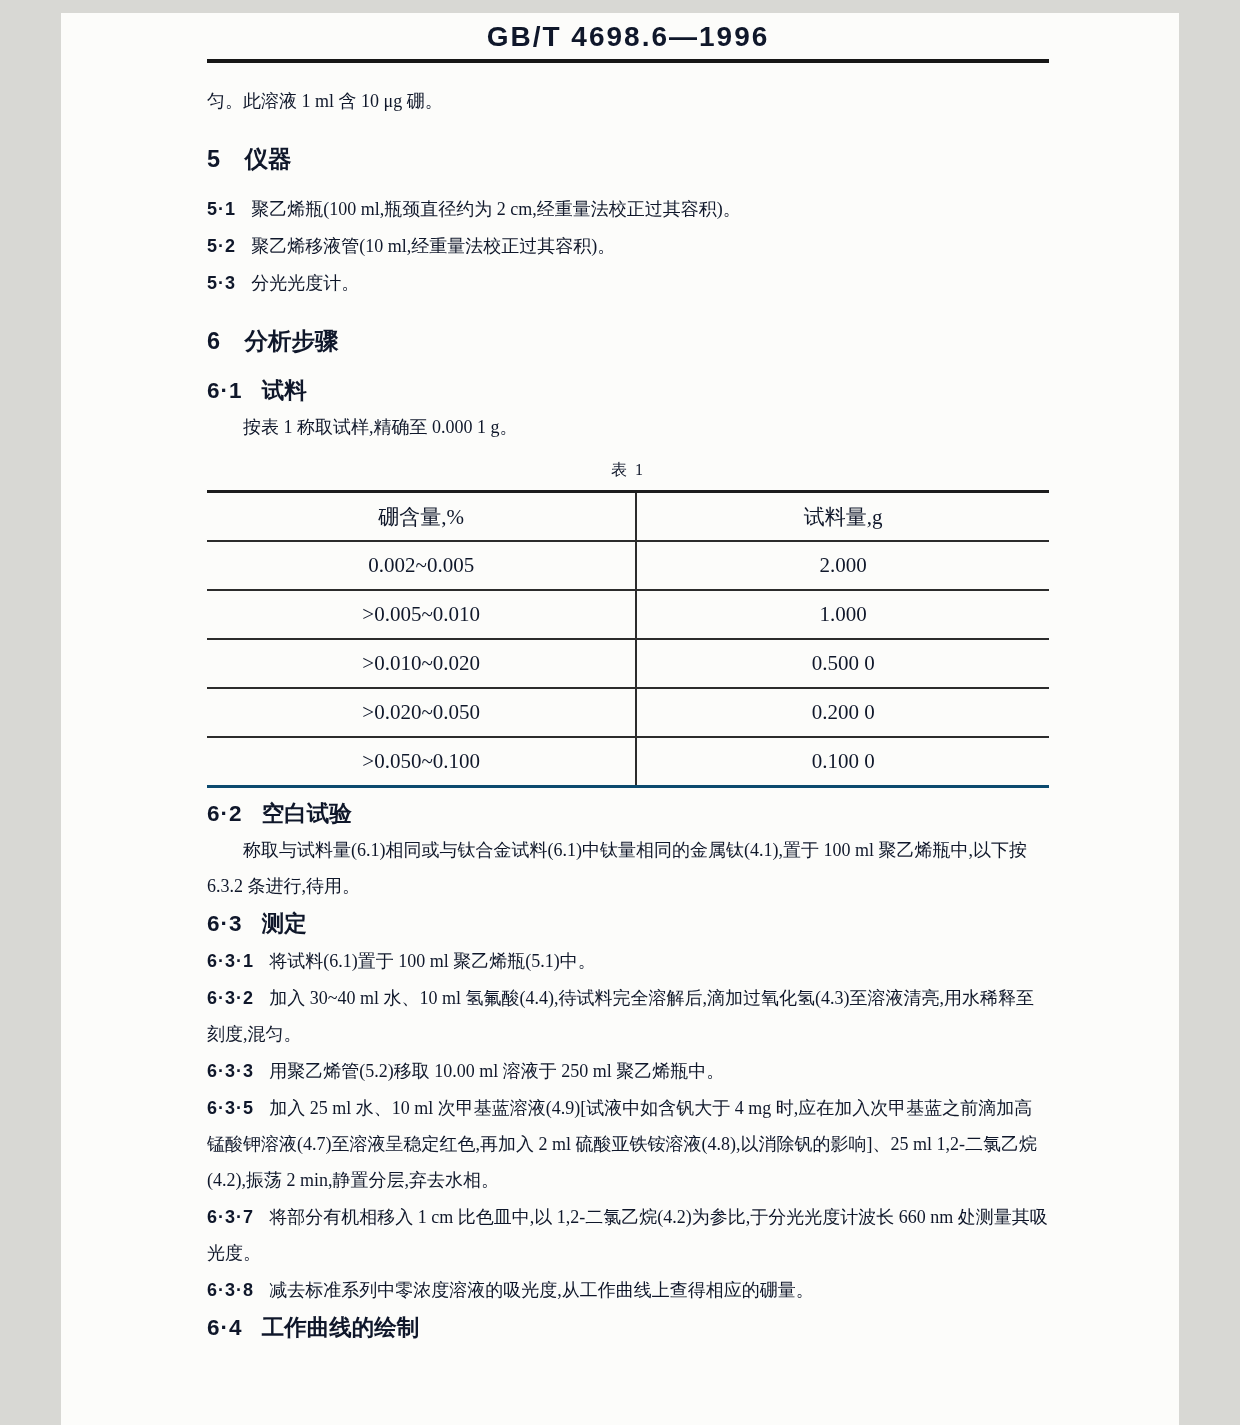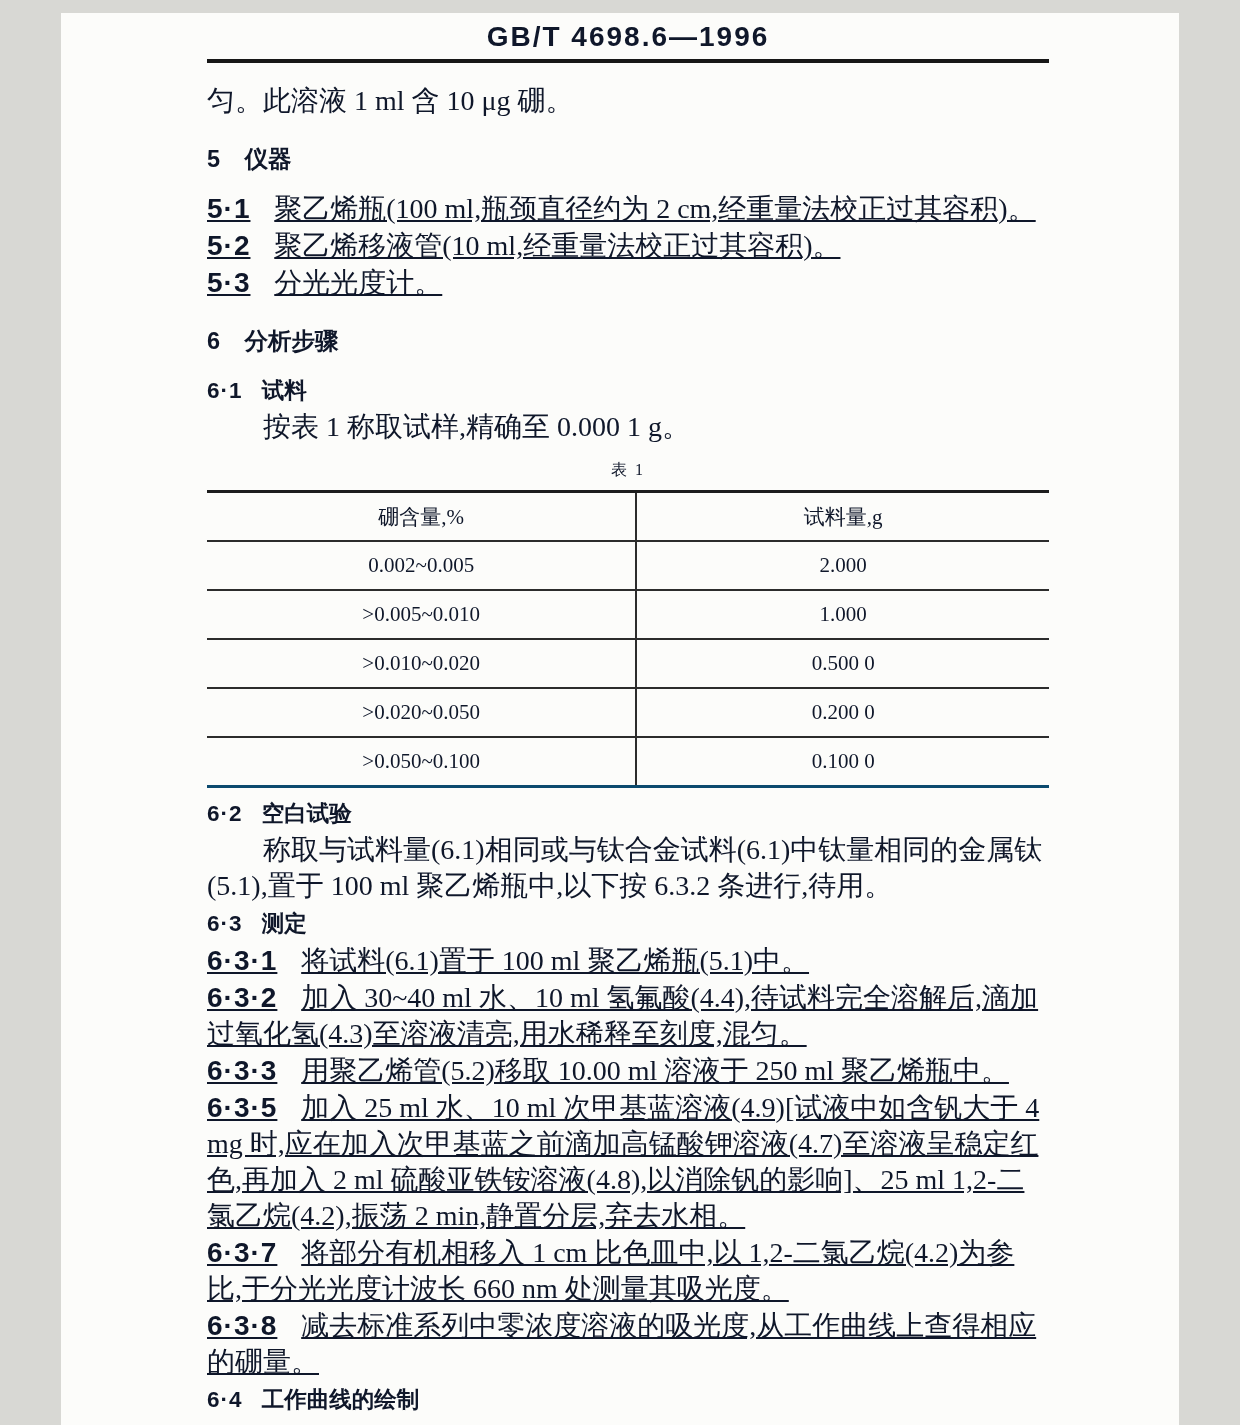--- a/index.html
+++ b/index.html
@@ -31,21 +31,21 @@
     padding-top: 4px;
   }
   .head-rule {
     height: 4px;
     background: #171717;
     margin-top: 6px;
   }
 
   
   .bodyline, .clause, .para-indent {
-    font-size: 28px;
+    font-size: 18px;
     line-height: 36px;
     margin: 0;
   }
   .bodyline { margin-top: 20px; }
 
   
   .h-sec {
     font-family: "Liberation Sans", "DejaVu Sans", sans-serif;
     font-weight: 700;
     font-size: 23.5px;
@@ -57,21 +57,21 @@
   
   .h-sub {
     font-family: "Liberation Sans", "DejaVu Sans", sans-serif;
     font-weight: 700;
     font-size: 22.5px;
     line-height: 36px;
     margin: 2px 0 0 0;
   }
   .h-sub .cnum { margin-right: 0.85em; }
 
-  .clause { margin-top: 1px; text-decoration: underline; }
+  .clause { margin-top: 1px; }
   .cnum {
     font-family: "Liberation Sans", "DejaVu Sans", sans-serif;
     font-weight: 700;
     letter-spacing: 1px;
     margin-right: 0.85em;
     white-space: nowrap;
   }
 
   .para-indent { text-indent: 2em; }
 
@@ -166,21 +166,21 @@
         <tr>
           <td>&gt;0.050~0.100</td>
           <td>0.100 0</td>
         </tr>
       </tbody>
     </table>
 
     <div class="h-sub" style="margin-top:8px">
       <span class="cnum">6·2</span><span>空白试验</span>
     </div>
-    <p class="para-indent">称取与试料量(6.1)相同或与钛合金试料(6.1)中钛量相同的金属钛(5.1),置于 100 ml 聚乙烯瓶中,以下按 6.3.2 条进行,待用。</p>
+    <p class="para-indent">称取与试料量(6.1)相同或与钛合金试料(6.1)中钛量相同的金属钛(4.1),置于 100 ml 聚乙烯瓶中,以下按 6.3.2 条进行,待用。</p>
 
     <div class="h-sub">
       <span class="cnum">6·3</span><span>测定</span>
     </div>
     <p class="clause">
       <span class="cnum">6·3·1</span><span>将试料(6.1)置于 100 ml 聚乙烯瓶(5.1)中。</span>
     </p>
     <p class="clause">
       <span class="cnum">6·3·2</span><span>加入 30~40 ml 水、10 ml 氢氟酸(4.4),待试料完全溶解后,滴加过氧化氢(4.3)至溶液清亮,用水稀释至刻度,混匀。</span>
     </p>

